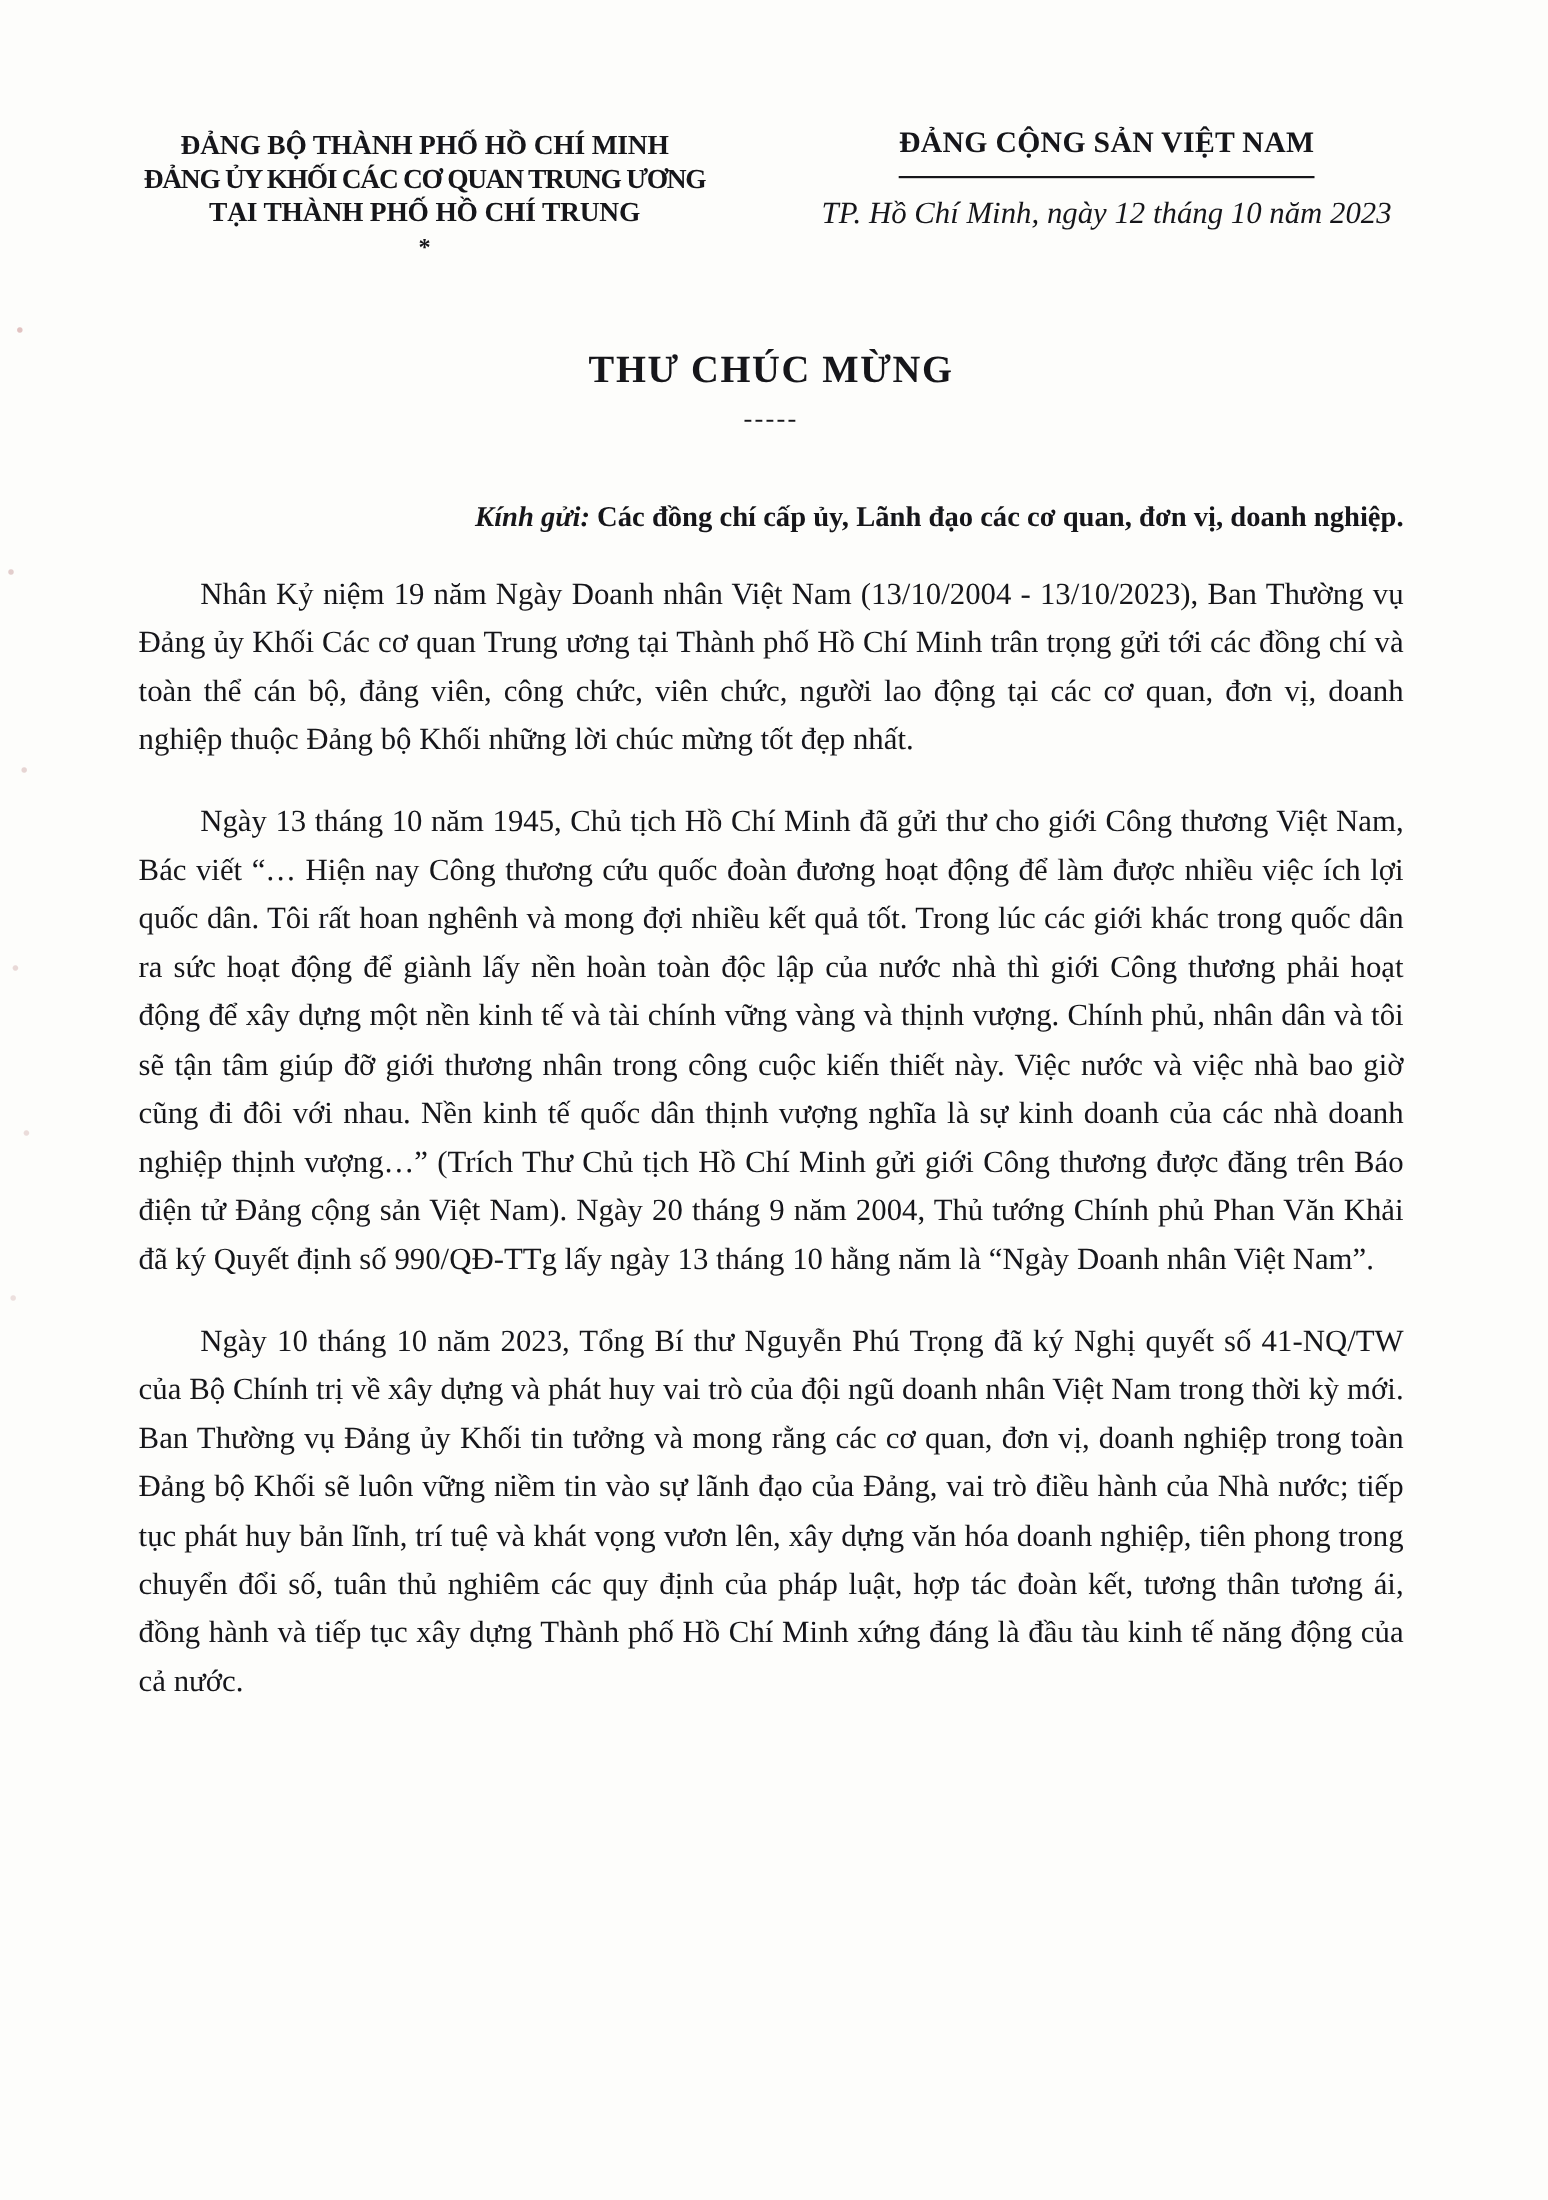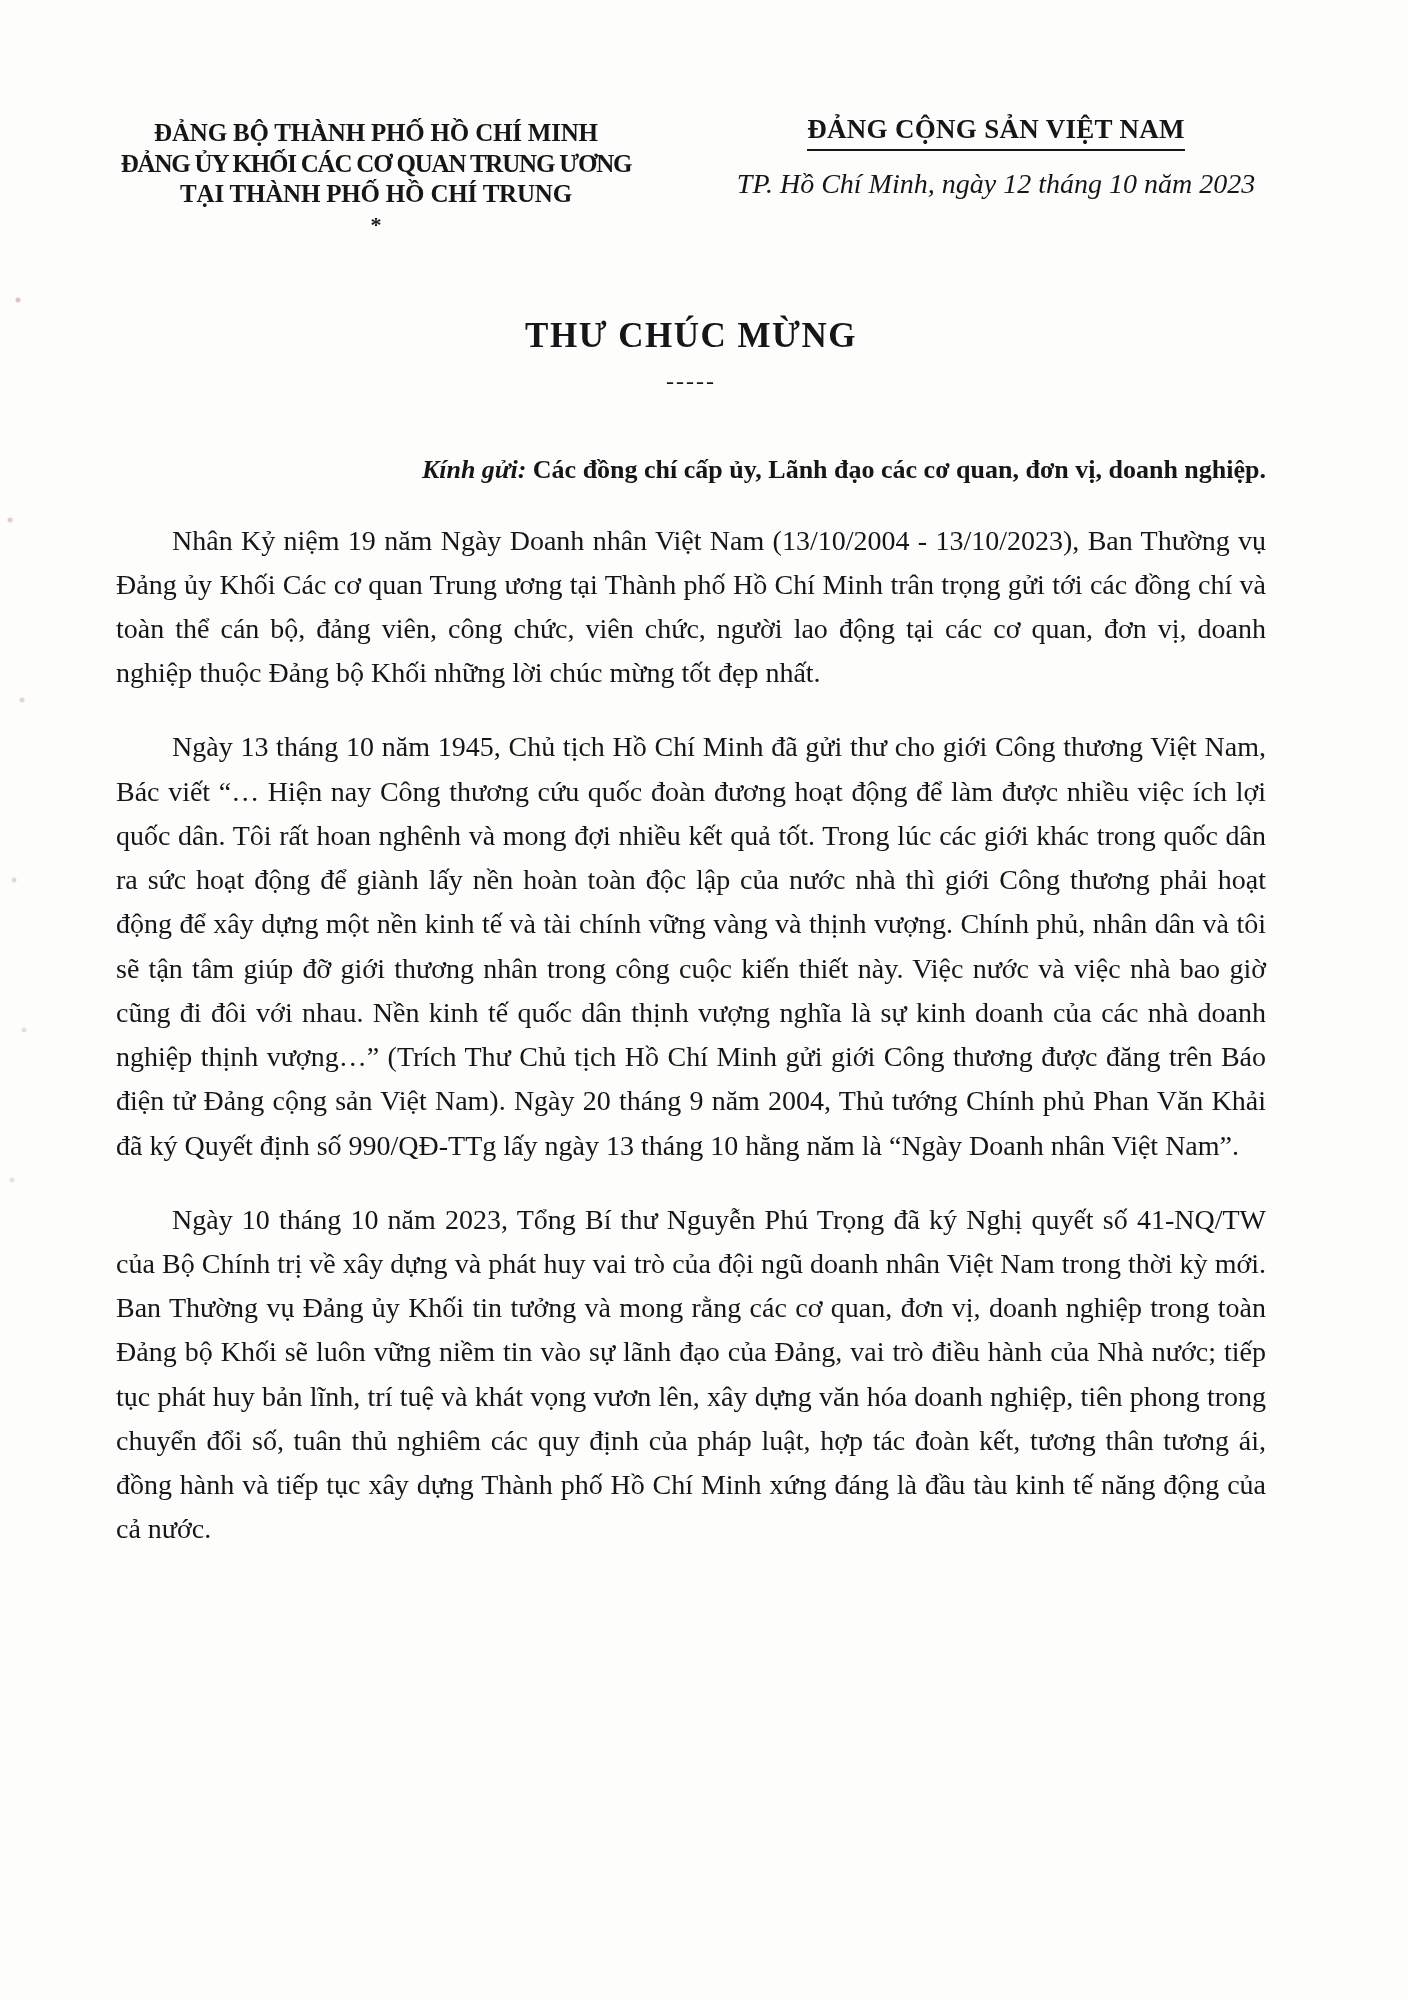--- a/index.html
+++ b/index.html
@@ -32,21 +32,21 @@
       radial-gradient(circle at 18px 300px, rgba(160,60,60,.30) 0 2px, transparent 3px),
       radial-gradient(circle at 10px 520px, rgba(150,70,70,.26) 0 2px, transparent 3px),
       radial-gradient(circle at 22px 700px, rgba(150,70,70,.22) 0 2px, transparent 3px),
       radial-gradient(circle at 14px 880px, rgba(150,70,70,.20) 0 2px, transparent 3px),
       radial-gradient(circle at 24px 1030px, rgba(150,70,70,.18) 0 2px, transparent 3px),
       radial-gradient(circle at 12px 1180px, rgba(150,70,70,.16) 0 2px, transparent 3px);
     pointer-events: none;
   }
   .content {
     position: absolute;
-    left: 116px;
+    left: 126px;
     top: 96px;
     width: 1150px;
   }
 
   
   .letterhead {
     display: flex;
     align-items: flex-start;
     justify-content: space-between;
   }
@@ -74,21 +74,21 @@
     width: 540px;
     text-align: center;
     padding-top: 18px;
   }
   .nation-line {
     font-weight: bold;
     font-size: 27px;
     letter-spacing: 0.3px;
     display: inline-block;
     border-bottom: 2.2px solid #16161a;
-    padding-bottom: 4px;
+    padding-bottom: 15px;
   }
   .place-date {
     font-style: italic;
     font-size: 28px;
     margin-top: 17px;
   }
 
   
   .title-wrap {
     text-align: center;

